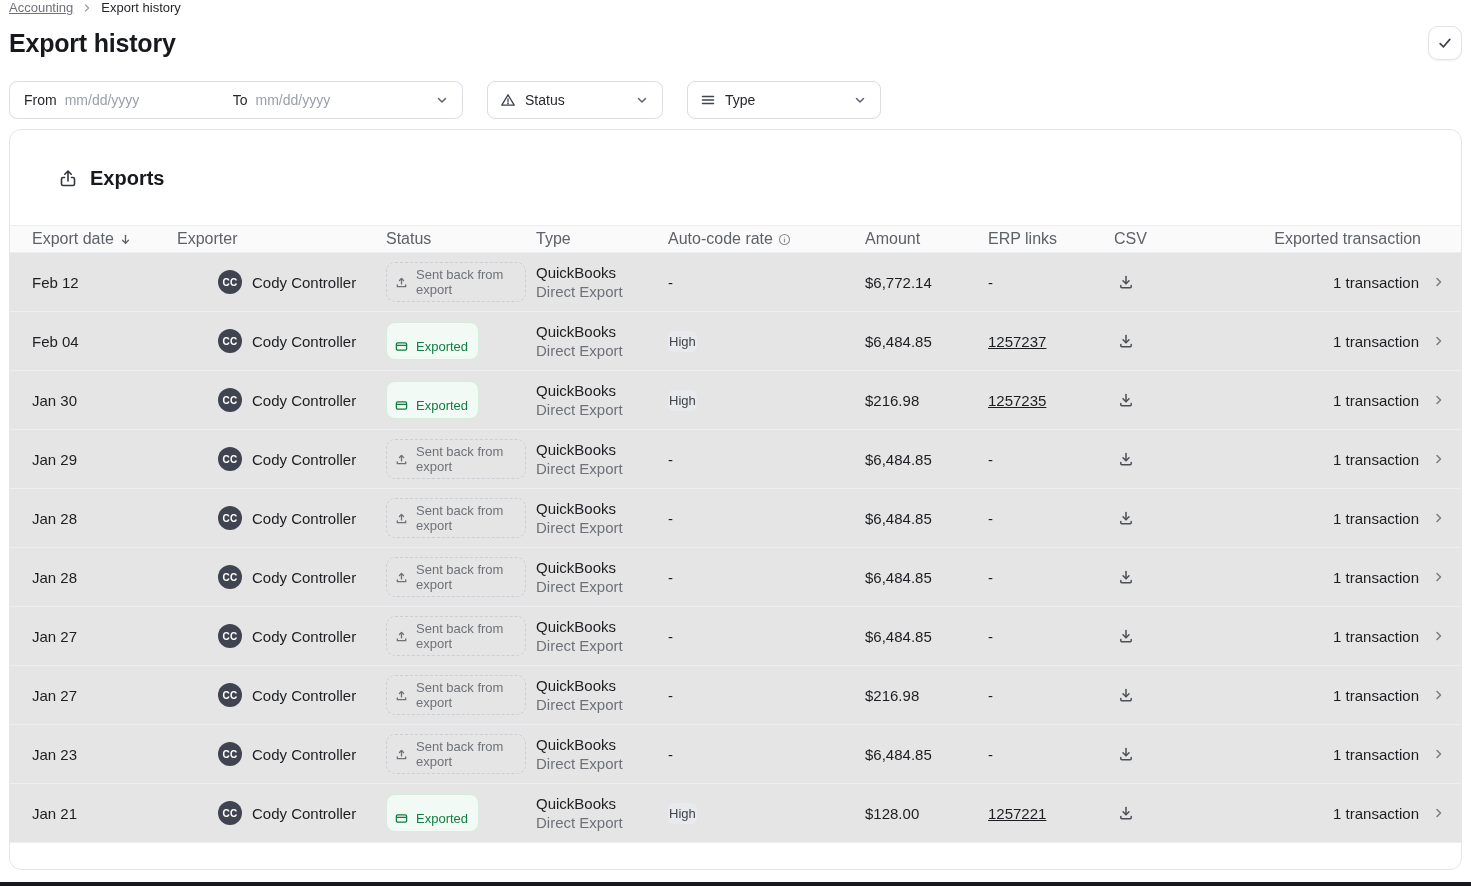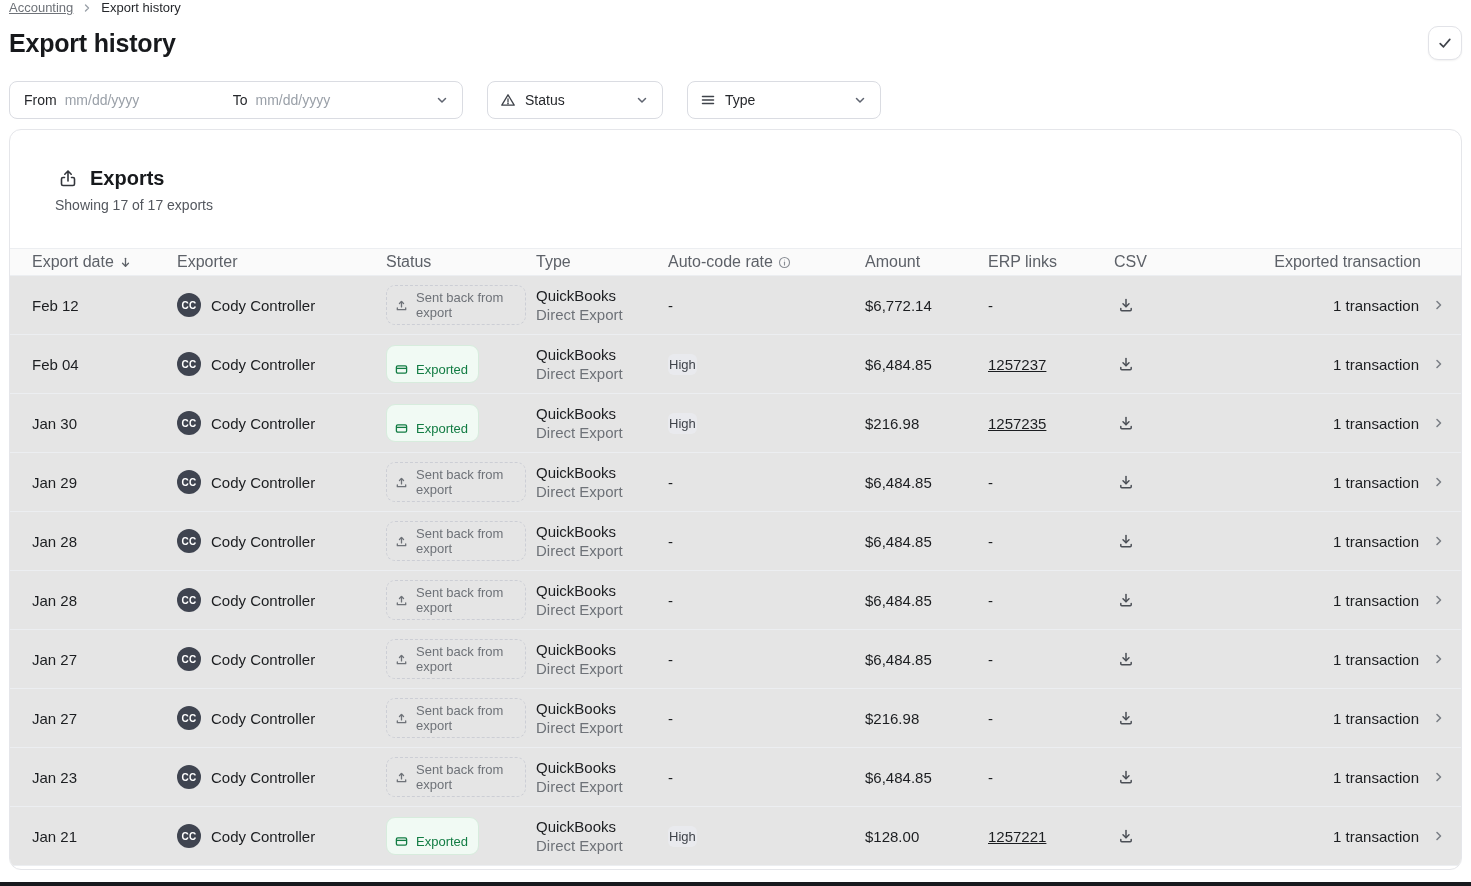--- a/index.html
+++ b/index.html
@@ -51,21 +51,21 @@
     align-items:center; padding:0 14px 0 22px; }
   .thead { margin-top:35px; background:#fafafa; border-top:1px solid #eceef1; border-bottom:1px solid #eceef1;
     height:28px; font-size:16px; color:#5d6168; }
   .th { display:flex; align-items:center; gap:5px; }
   .th.sortable { cursor:pointer; }
   .th-tx { justify-content:flex-end; padding-right:26px; }
 
   .trow { height:59px; border-bottom:1px solid #eceef1; font-size:15px; cursor:pointer; background:#e5e5e5; }
   .c-exporter { display:flex; align-items:center; gap:10px; }
   .avatar { width:24px; height:24px; border-radius:50%; background:#3f4450; color:#fff; font-size:10px; font-weight:700;
-    display:inline-flex; align-items:center; justify-content:center; letter-spacing:.3px; flex:none; }
+    display:inline-flex; align-items:center; justify-content:center; letter-spacing:.3px; flex:none;margin-left:41px; }
 
   .badge { display:inline-flex; align-items:center; gap:8px; border-radius:9px; font-size:13px; line-height:1.18; }
   .badge.sent-back { border:1px dashed #ccced5; color:#6e7278; padding:4px 11px 4px 8px; }
   .badge.sent-back .badge-text { max-width:98px; display:inline-block; }
   .badge.exported { border:1px solid #d7ecdd; background:#f1faf4; color:#127c43; padding:16px 10px 4px 8px; }
 
   .type1 { color:#1c1e21; }
   .type2 { color:#6e7278; margin-top:2px; }
 
   .pill-high { background:#e9eaee; color:#3f434a; font-size:13px; padding:3px 1px; border-radius:6px; display:inline-block; }
@@ -158,21 +158,20 @@
       <div class="head-line">
         <span class="icn">
           <svg width="22" height="22" viewBox="0 0 22 22" fill="none" stroke="#33363c" stroke-width="1.6" stroke-linecap="round" stroke-linejoin="round">
               <path d="M7.5 9.5H6a1.5 1.5 0 0 0-1.5 1.5v5A1.5 1.5 0 0 0 6 17.5h10a1.5 1.5 0 0 0 1.5-1.5v-5A1.5 1.5 0 0 0 16 9.5h-1.5"></path>
               <path d="M11 13V3.5"></path>
               <path d="M7.8 6.2L11 3l3.2 3.2"></path>
             </svg>
         </span>
         <span class="head-title">Exports</span>
       </div>
-      <div class="subtitle">Showing 17 of 17 exports</div>
     </div>
 
     <div class="thead grid">
       <div class="th sortable">
         <span>Export date</span>
         <span class="icn">
           <svg width="13" height="13" viewBox="0 0 14 14" fill="none" stroke="#5d6168" stroke-width="1.4" stroke-linecap="round" stroke-linejoin="round">
               <path d="M7 2.5v8.5"></path>
               <path d="M3.8 7.8L7 11l3.2-3.2"></path>
             </svg>

